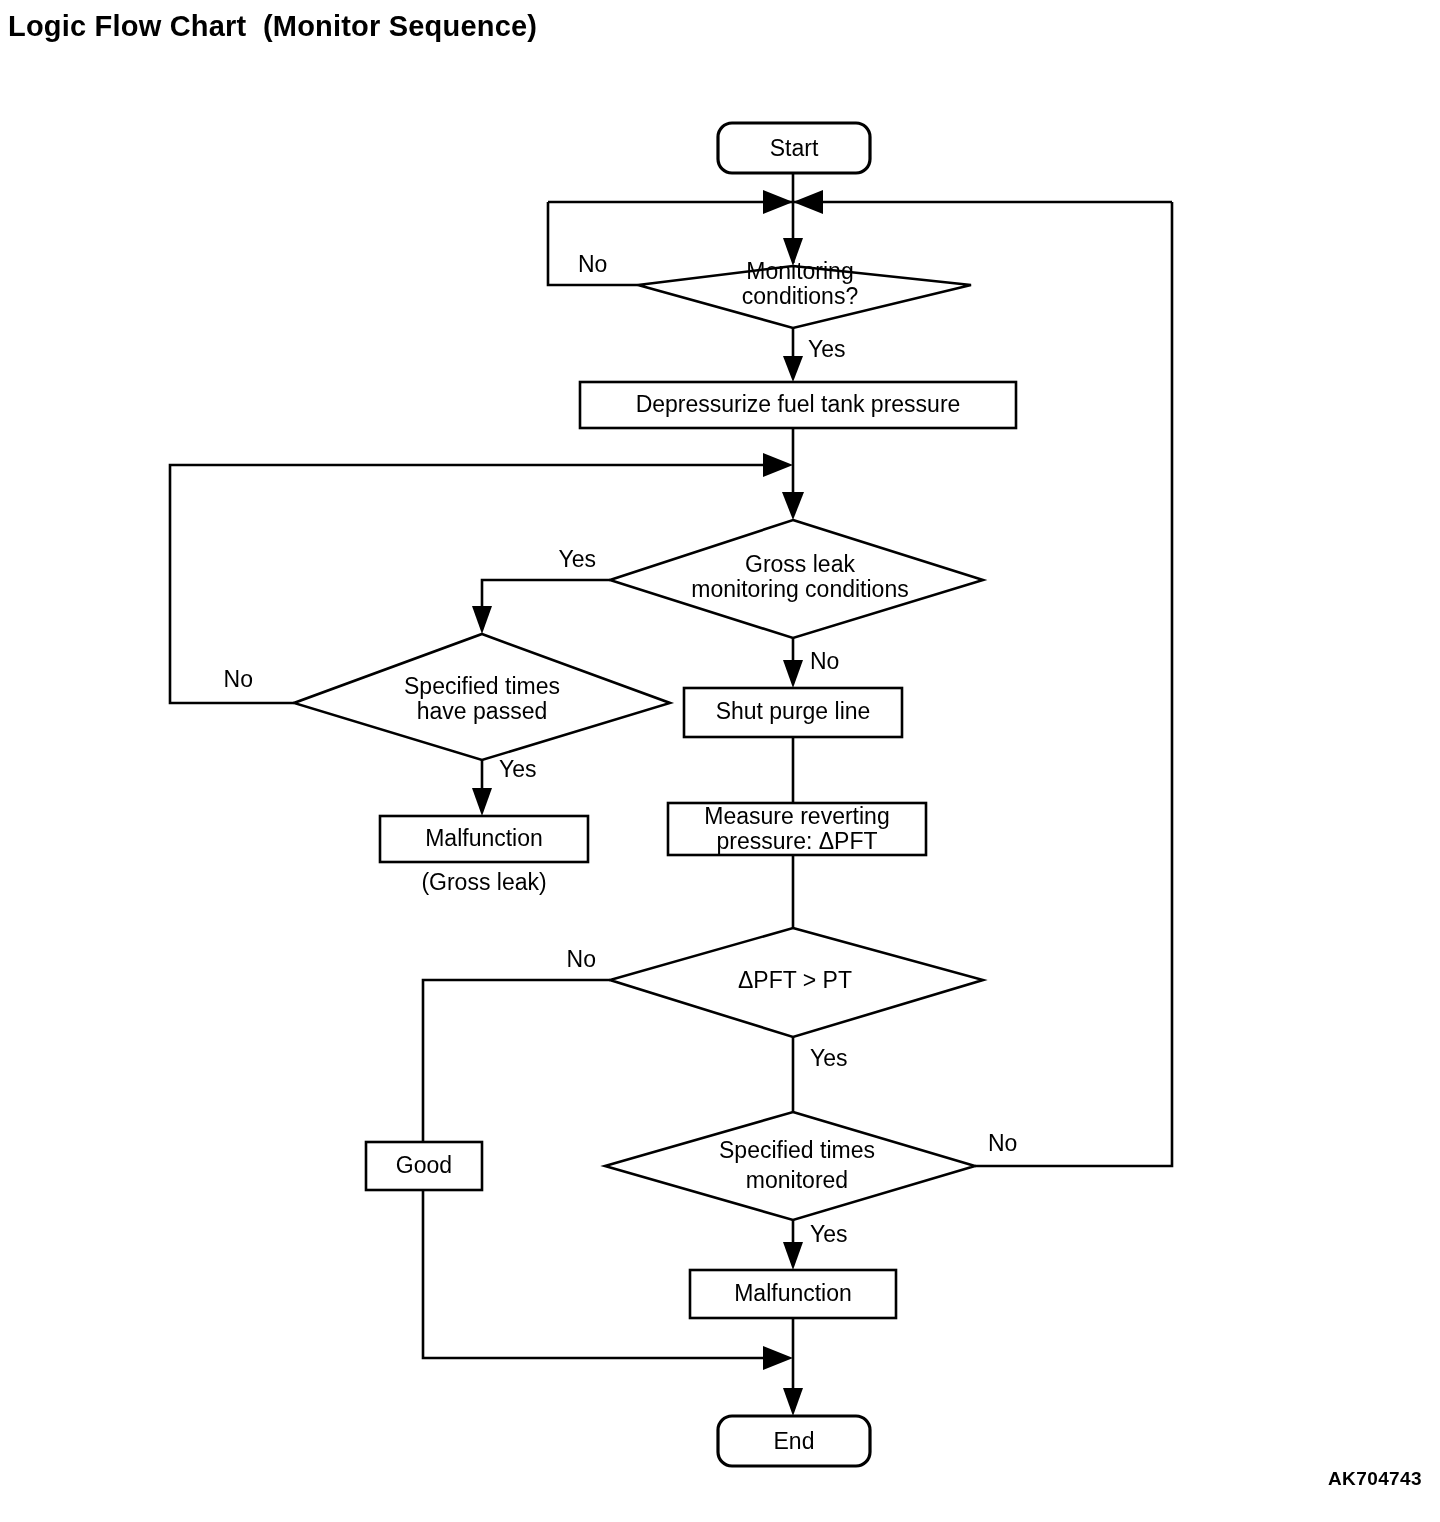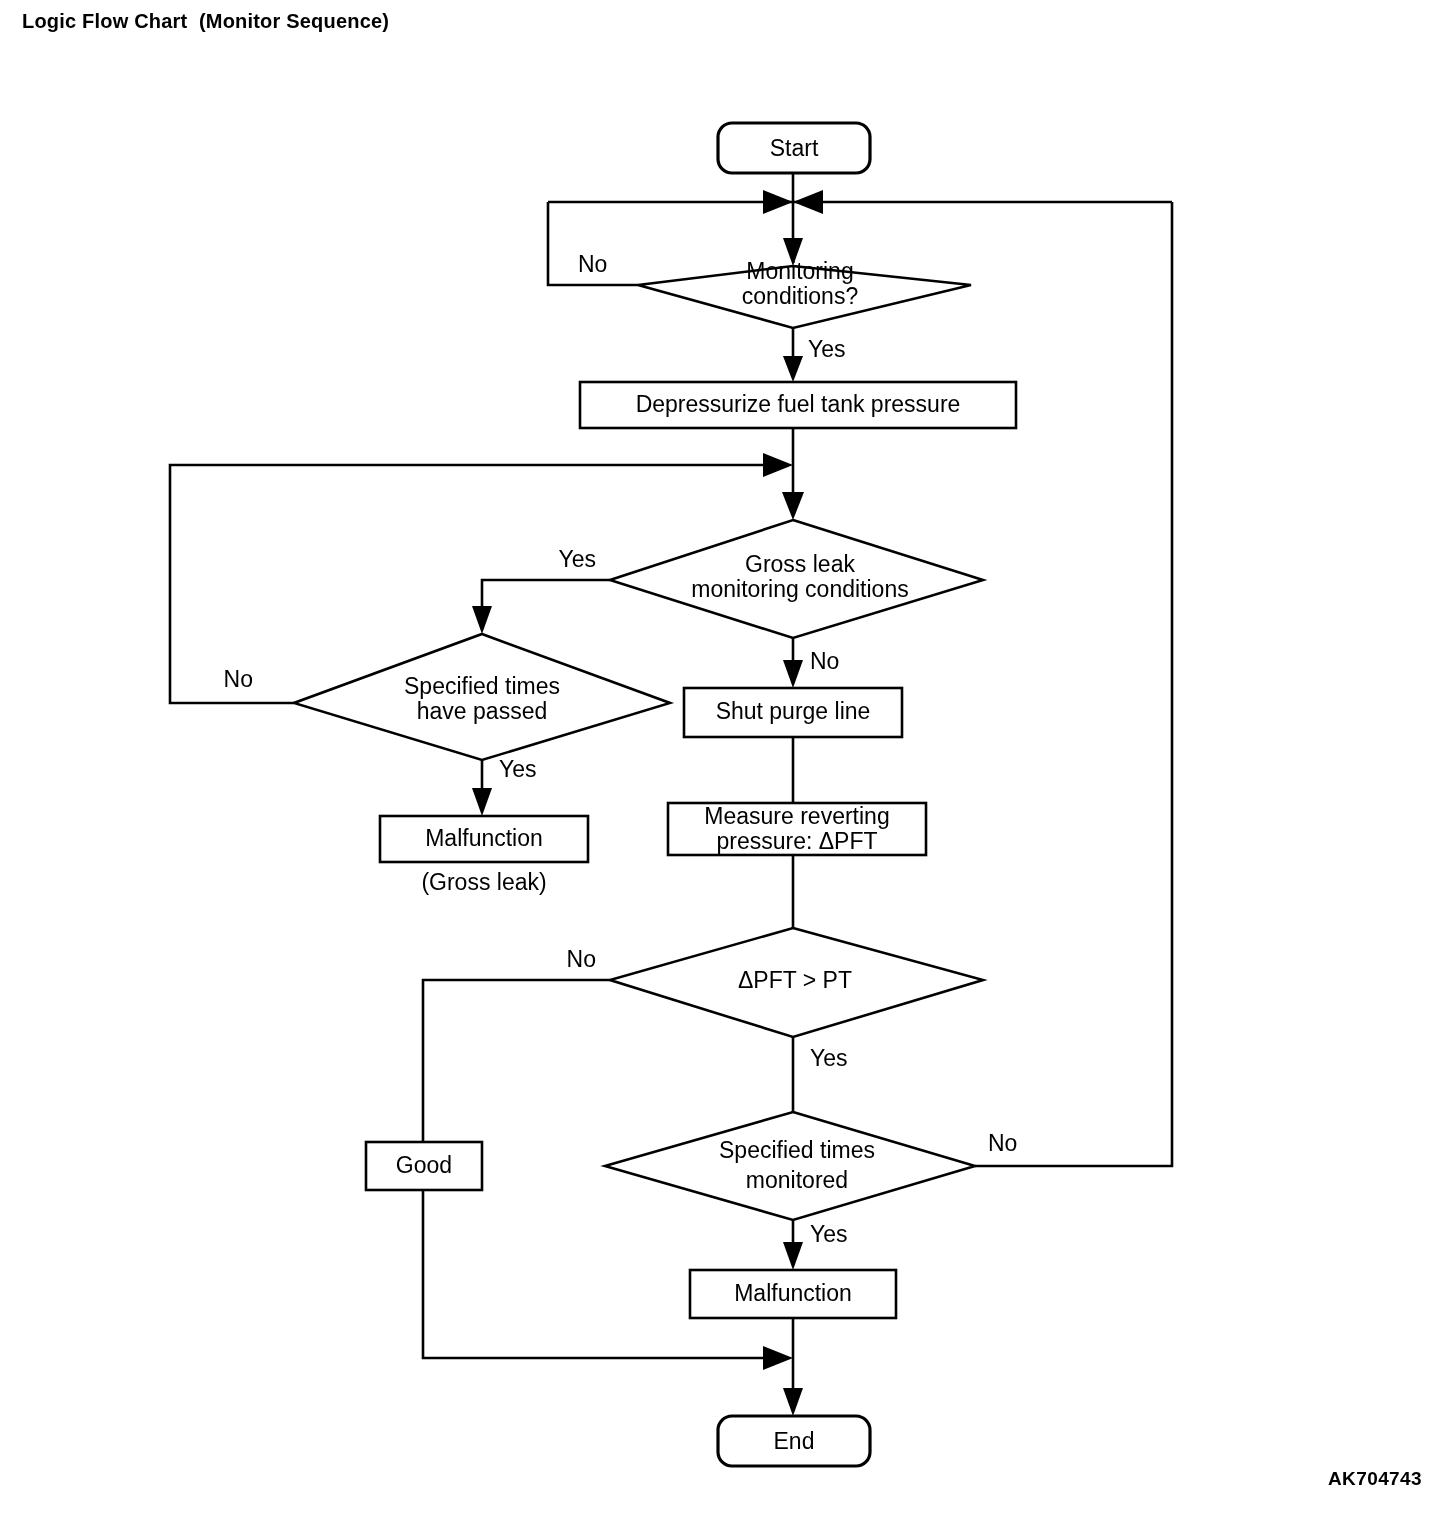--- a/index.html
+++ b/index.html
@@ -10,23 +10,23 @@
   body {
     width: 1440px;
     height: 1522px;
     position: relative;
     font-family: "Liberation Sans", sans-serif;
     color: #000000;
     overflow: hidden;
   }
   #page-title {
     position: absolute;
-    left: 22px;
+    left: 8px;
     top: 10px;
-    font-size: 20px;
+    font-size: 29px;
     font-weight: bold;
     letter-spacing: 0.2px;
     white-space: pre;
   }
   #diagram-svg {
     position: absolute;
     left: 0;
     top: 0;
   }
   #figure-code {

